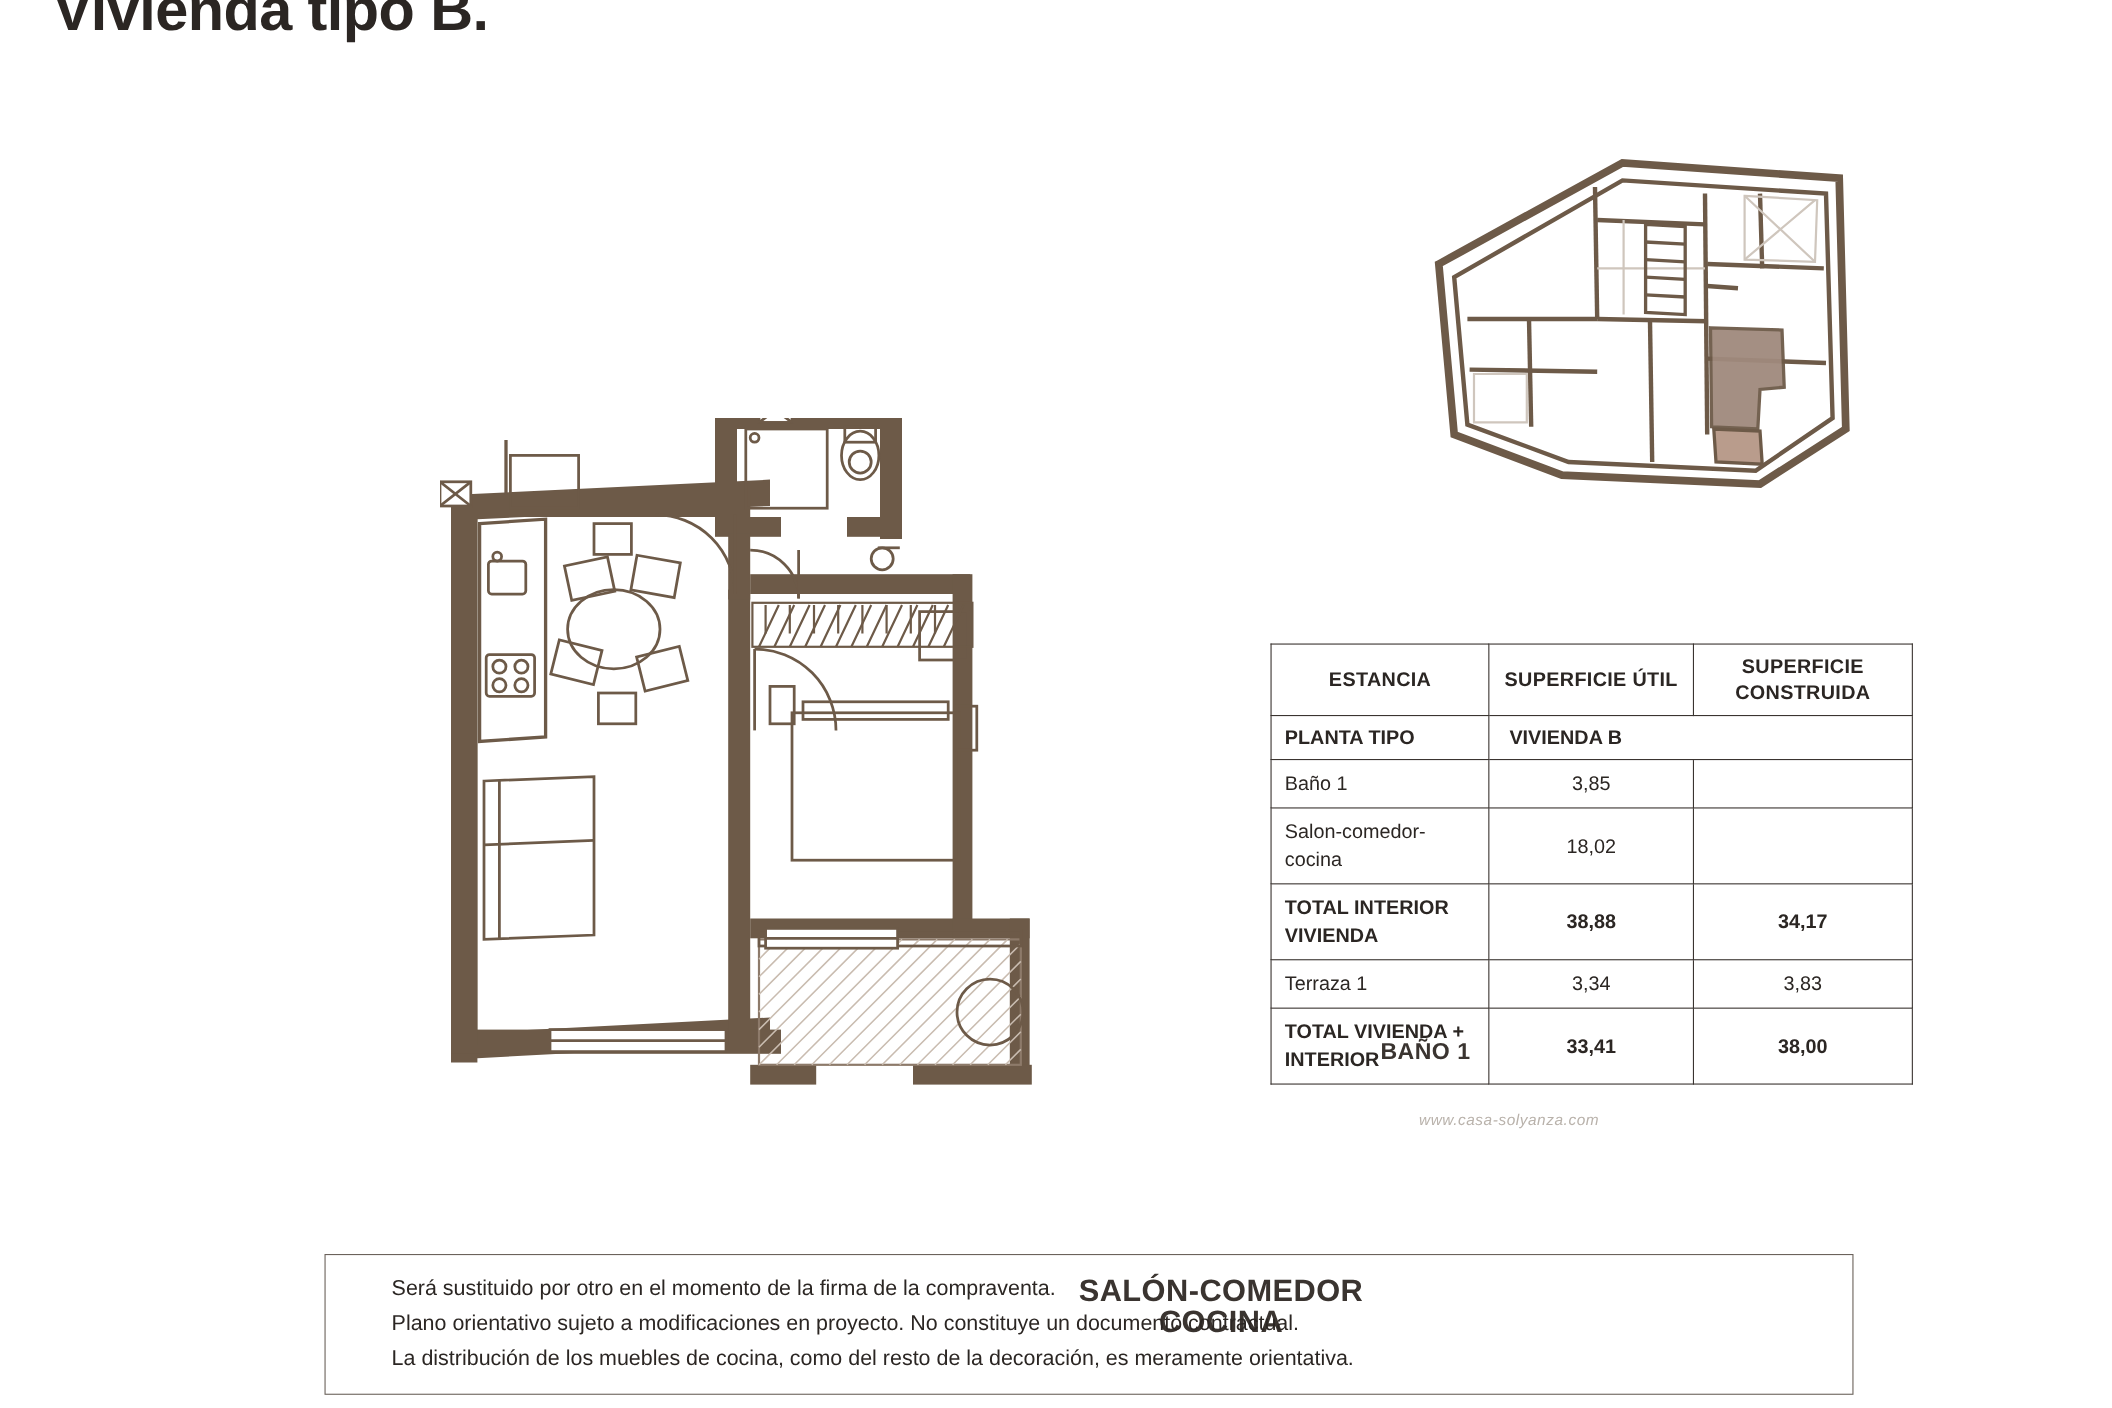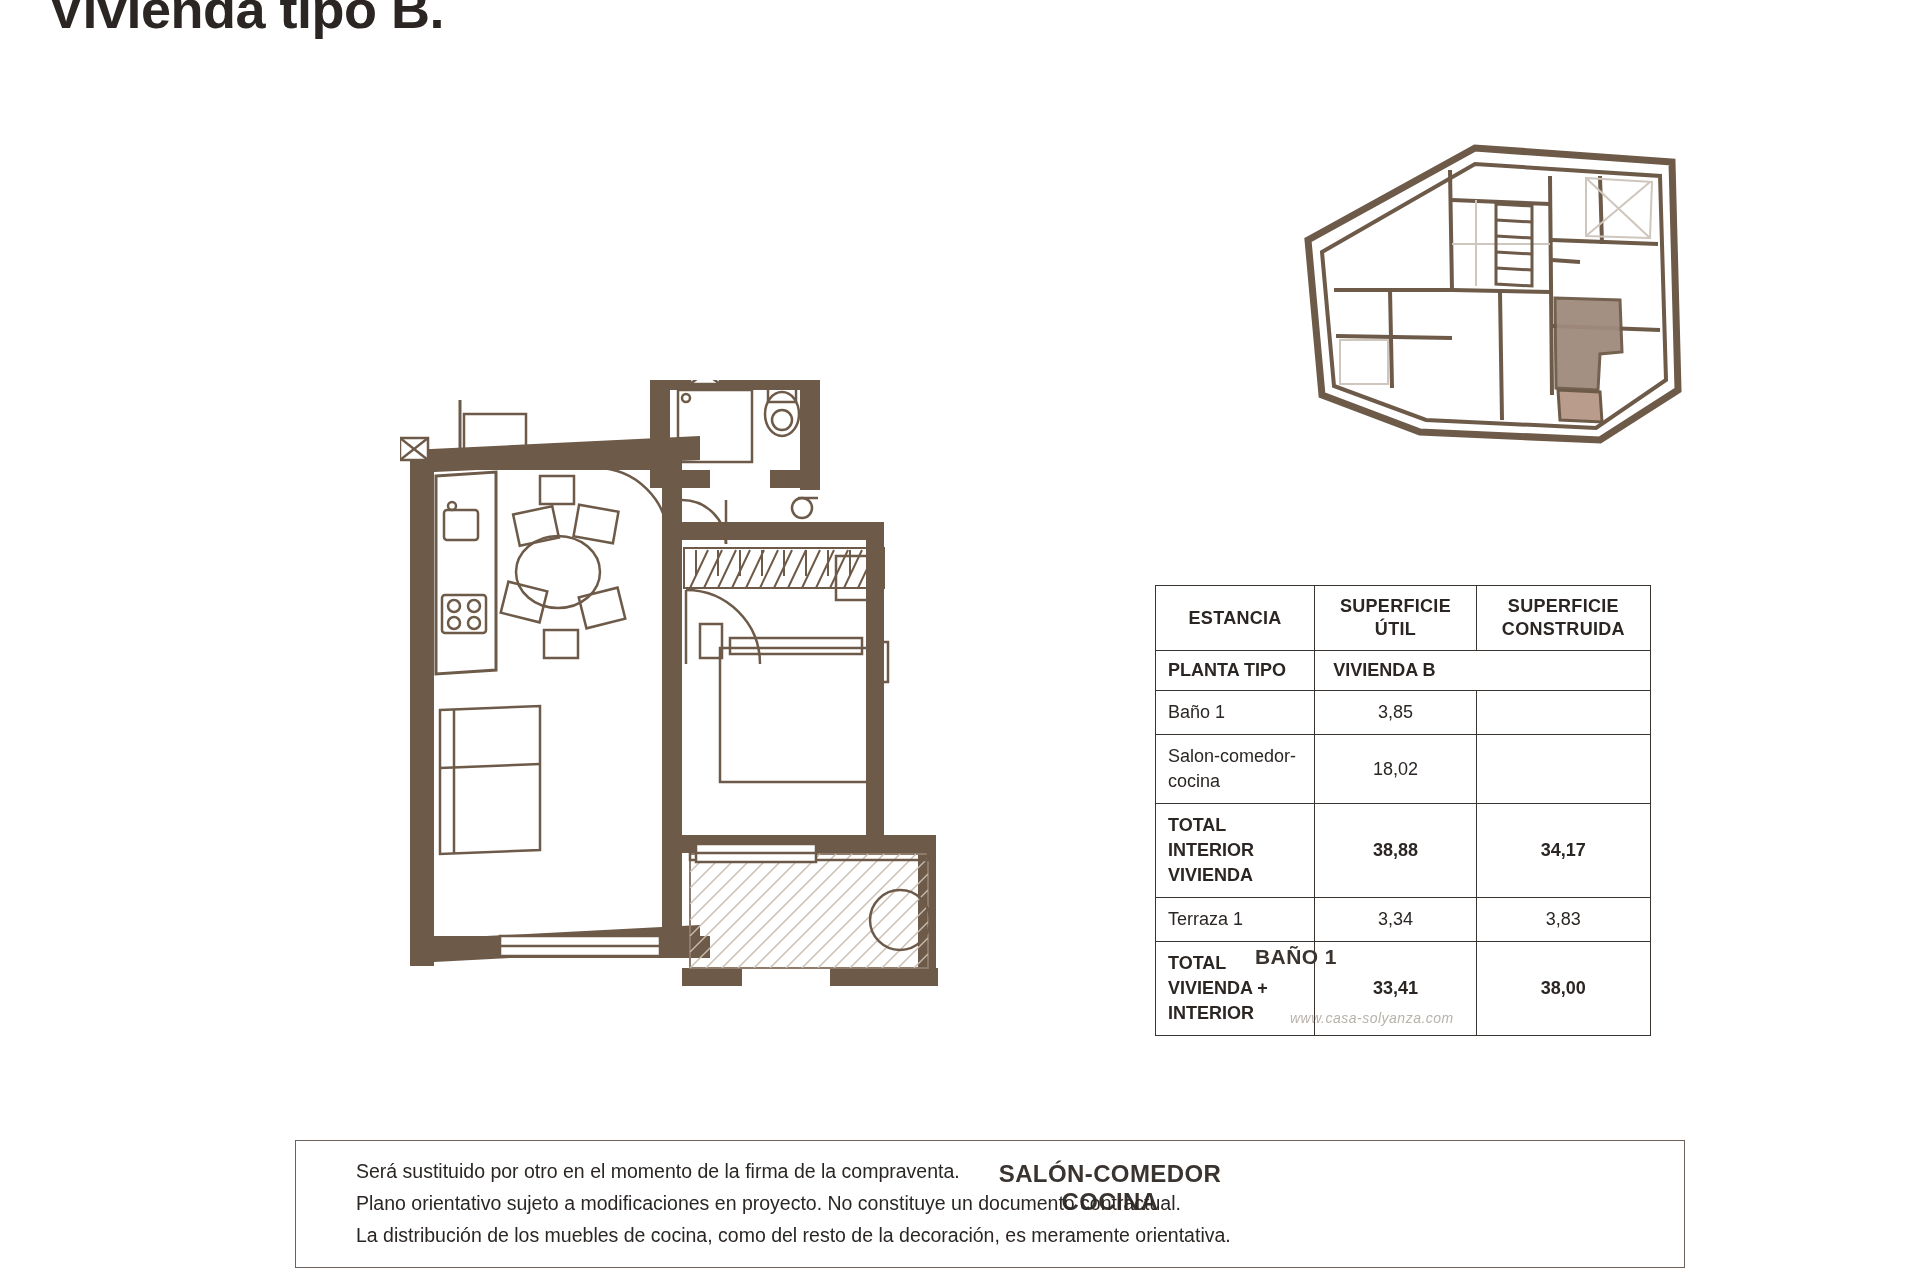--- a/index.html
+++ b/index.html
@@ -51,21 +51,21 @@
     font-weight: bold;
     color: #3a3430;
     letter-spacing: 0.4px;
     white-space: nowrap;
     text-align: center;
   }
   .lbl-salon {
     left: 570px;
     top: 780px;
     width: 280px;
-    font-size: 24px;
+    font-size: 28px;
     line-height: 28px;
   }
   .lbl-bano {
     left: 855px;
     top: 565px;
     font-size: 21px;
   }
   .watermark {
     position: absolute;
     left: 890px;
@@ -75,21 +75,21 @@
     letter-spacing: 0.5px;
     white-space: nowrap;
     font-style: italic;
   }
 
   
   .table-wrap {
     position: absolute;
     left: 1155px;
     top: 585px;
-    width: 496px;
+    width: 584px;
   }
   table.areas {
     border-collapse: collapse;
     width: 100%;
     font-size: 18px;
     color: #2b2623;
   }
   table.areas td, table.areas th {
     border: 1.5px solid #3a3430;
     padding: 9px 12px;

